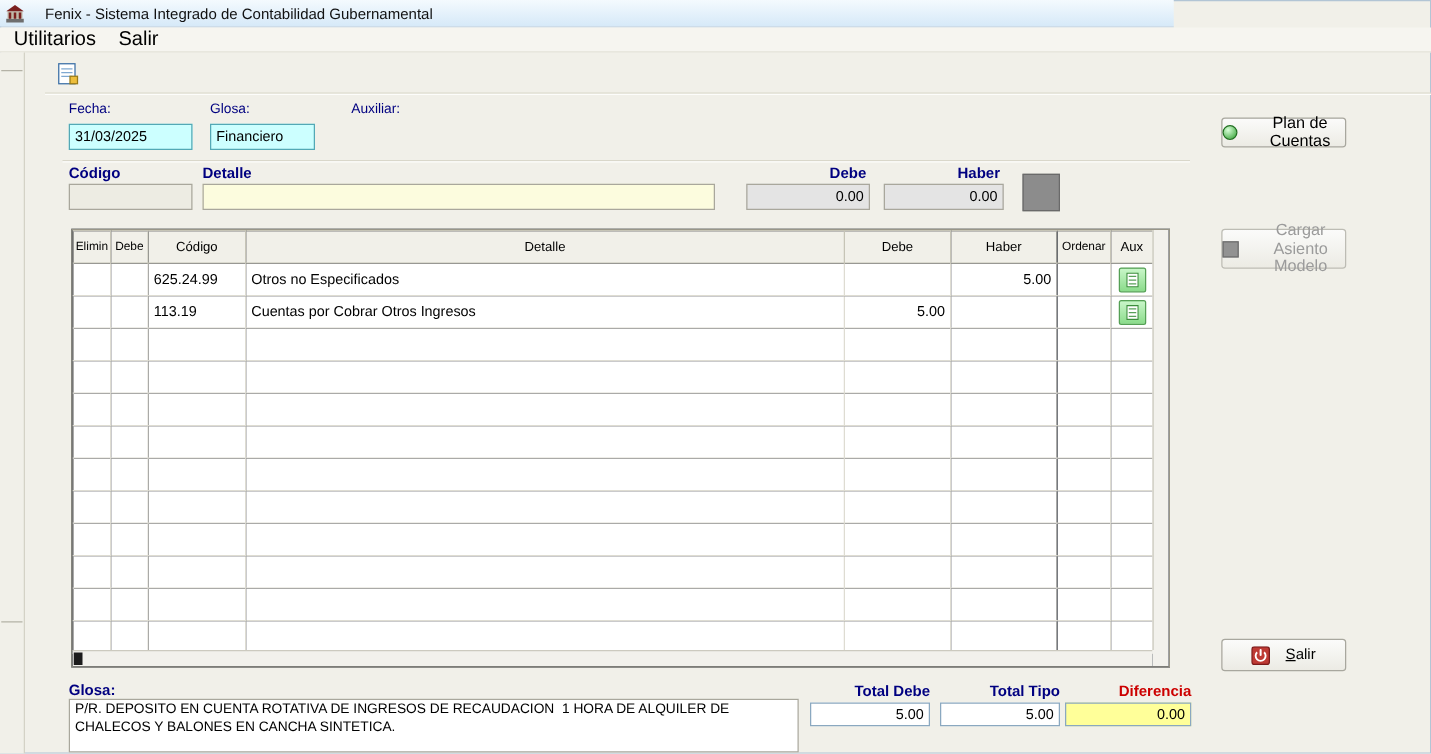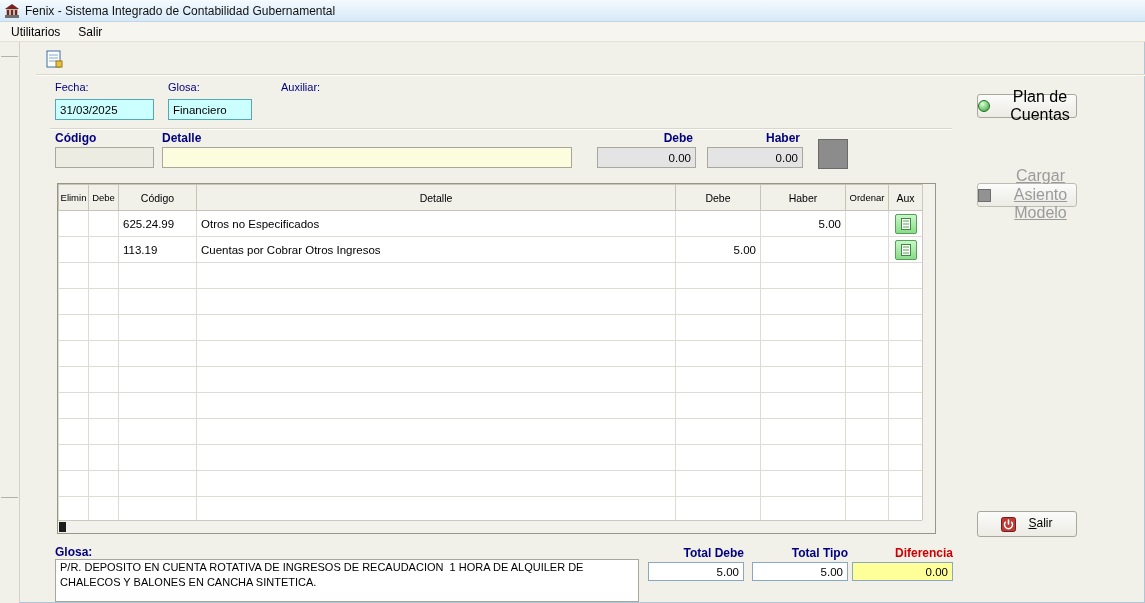--- a/index.html
+++ b/index.html
@@ -13,34 +13,34 @@
   #window {
     position: relative; width: 1145px; height: 603px;
     background: var(--form-bg, #F1F0E9);
     overflow: hidden;
     box-shadow: inset 0 0 0 1px rgba(125,162,196,.55);
   }
   .abs { position: absolute; }
 
   
   #titlebar {
-    left:0; top:0; width:1145px; height:22px;
+    left:0; top:0; width:939px; height:22px;
     background: linear-gradient(var(--titlebar-start,#F4FAFE), var(--titlebar-end,#D6E9F8));
     border-bottom: 1px solid #C3D6E8;
-    display:flex; align-items:center; padding-left:4px; gap:5px;
+    display:flex; align-items:center; padding-left:4px; gap:16px;
   }
   #titlebar .title-text { font-size:12px; color:#111; }
 
   
   #menubar {
     left:0; top:22px; width:1145px; height:20px;
     background:#F6F5F0; border-bottom:1px solid #E4E2D8;
     display:flex; align-items:center; padding-left:2px;
   }
-  .menu-item { padding:2px 9px; font-size:12px; cursor:default; }
+  .menu-item { padding:2px 9px; font-size:16px; cursor:default; }
 
   
   #left-strip {
     left:0; top:42px; width:20px; height:561px;
     background:var(--form-bg,#F1F0E9);
     border-right:1px solid #D4D2C6;
   }
   .strip-tick { position:absolute; left:1px; width:17px; height:1px; background:#B4B2A6; }
 
   
@@ -65,21 +65,21 @@
   .f-yellow { background:var(--field-yellow,#FCFCDE); }
   .f-gray { background:var(--field-gray,#E4E4E4); }
   .f-white { background:#FFFFFF; border-color:#8AA8C0; }
   .f-diff { background:var(--diff-yellow,#FFFF99); border-color:#8AA8C0; }
 
   
   .btn {
     display:flex; align-items:center; justify-content:center; gap:14px;
     background:linear-gradient(#FBFBFA,#ECEBE4);
     border:1px solid #A8A79E; border-radius:3px;
-    font-size:16px; cursor:pointer; text-align:center; line-height:1.15;
+    font-size:13px; cursor:pointer; text-align:center; line-height:1.15;
   }
   .btn.disabled { color:#9B9B9B; border-color:#BDBCB4; cursor:default; }
   .sphere { width:12px; height:12px; border-radius:50%; flex:0 0 auto; }
   .sphere-green { background:radial-gradient(circle at 35% 30%, #D8FFD8, #2E9E2E); border:1px solid #1E6E1E; }
   .sphere-blue  { background:radial-gradient(circle at 35% 30%, #D8EAFF, #1E5ECC); border:1px solid #14448F; }
   .gray-square { width:13px; height:13px; background:#929292; border:1px solid #6E6E6E; flex:0 0 auto; }
   #btn-salir { font-size:12px; gap:12px; }
   .mnemonic { text-decoration:underline; }
 
   
@@ -349,21 +349,21 @@
           </tr>
         </tbody>
     </table>
     <div id="vscroll"></div>
     <div id="hscroll">
       <span class="thumb"></span>
     </div>
     <div id="scroll-corner"></div>
   </div>
 
-  <div class="abs btn disabled" style="left:977px; top:183px; width:100px; height:24px;text-decoration:underline;">
+  <div class="abs btn disabled" style="left:977px; top:183px; width:100px; height:32px;">
     <span class="gray-square"></span>
     <span>
       <span>Cargar Asiento</span><br>
       <span>Modelo</span>
     </span>
   </div>
 
   <div id="btn-salir" class="abs btn" style="left:977px; top:511px; width:100px; height:26px;">
     <span style="display:inline-flex;">
       <svg width="15" height="15" viewBox="0 0 15 15">

